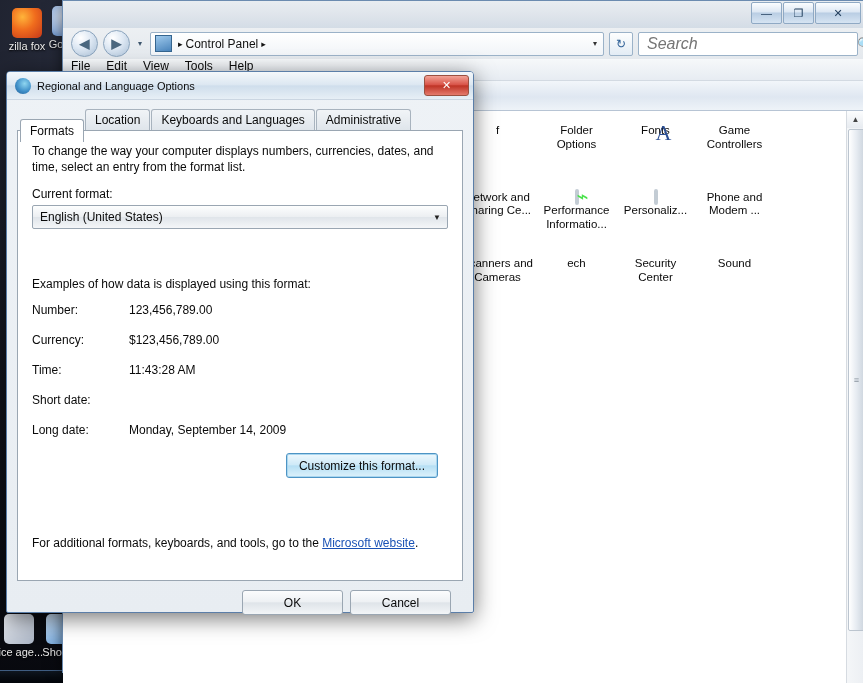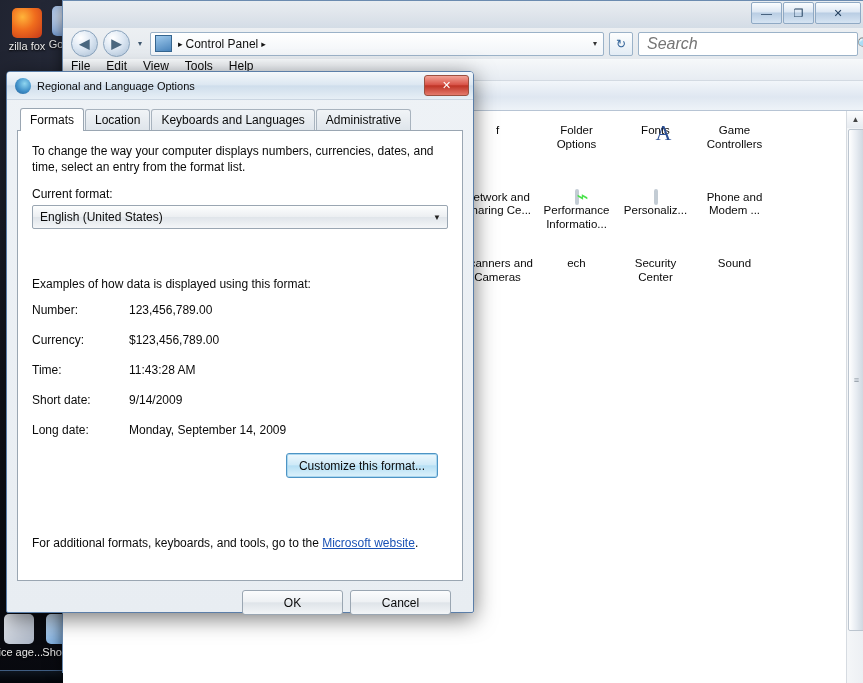--- a/index.html
+++ b/index.html
@@ -313,21 +313,21 @@
     background: linear-gradient(180deg, #f1f4f7 0%, #dfe5eb 100%);
     border: 1px solid #a8b3be;
     border-bottom: 0;
     border-radius: 3px 3px 0 0;
     margin-right: 1px;
   }
   .tab.active {
     height: 22px;
     background: #ffffff;
     border-color: #9aa6b2;
-    position: relative; top: 1px;
+    position: relative; top: 12px;
   }
   .tabpanel {
     position: relative;
     height: 425px;
     background: #ffffff;
     border: 1px solid #9aa6b2;
     padding: 12px 14px;
   }
   .intro {
     font-size: 12px; color: #0a0a0a;
@@ -547,21 +547,20 @@
         <div class="ex-row">
           <span class="ex-key">Currency:</span>
           <span class="ex-val">$123,456,789.00</span>
         </div>
         <div class="ex-row">
           <span class="ex-key">Time:</span>
           <span class="ex-val">11:43:28 AM</span>
         </div>
         <div class="ex-row">
           <span class="ex-key">Short date:</span>
-          <span class="ex-val">9/14/2009</span>
         </div>
         <div class="ex-row">
           <span class="ex-key">Long date:</span>
           <span class="ex-val">Monday, September 14, 2009</span>
         </div>
 
         <div class="customize-wrap">
           <div class="btn focused">Customize this format...</div>
         </div>
 

